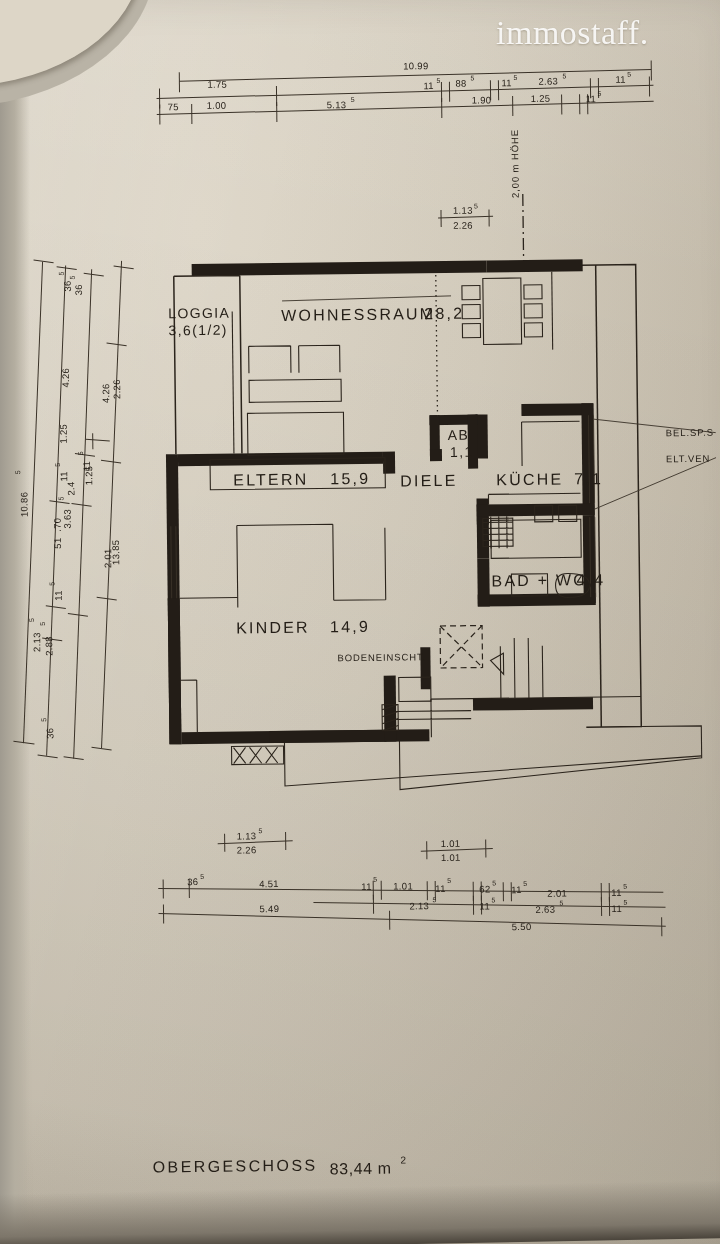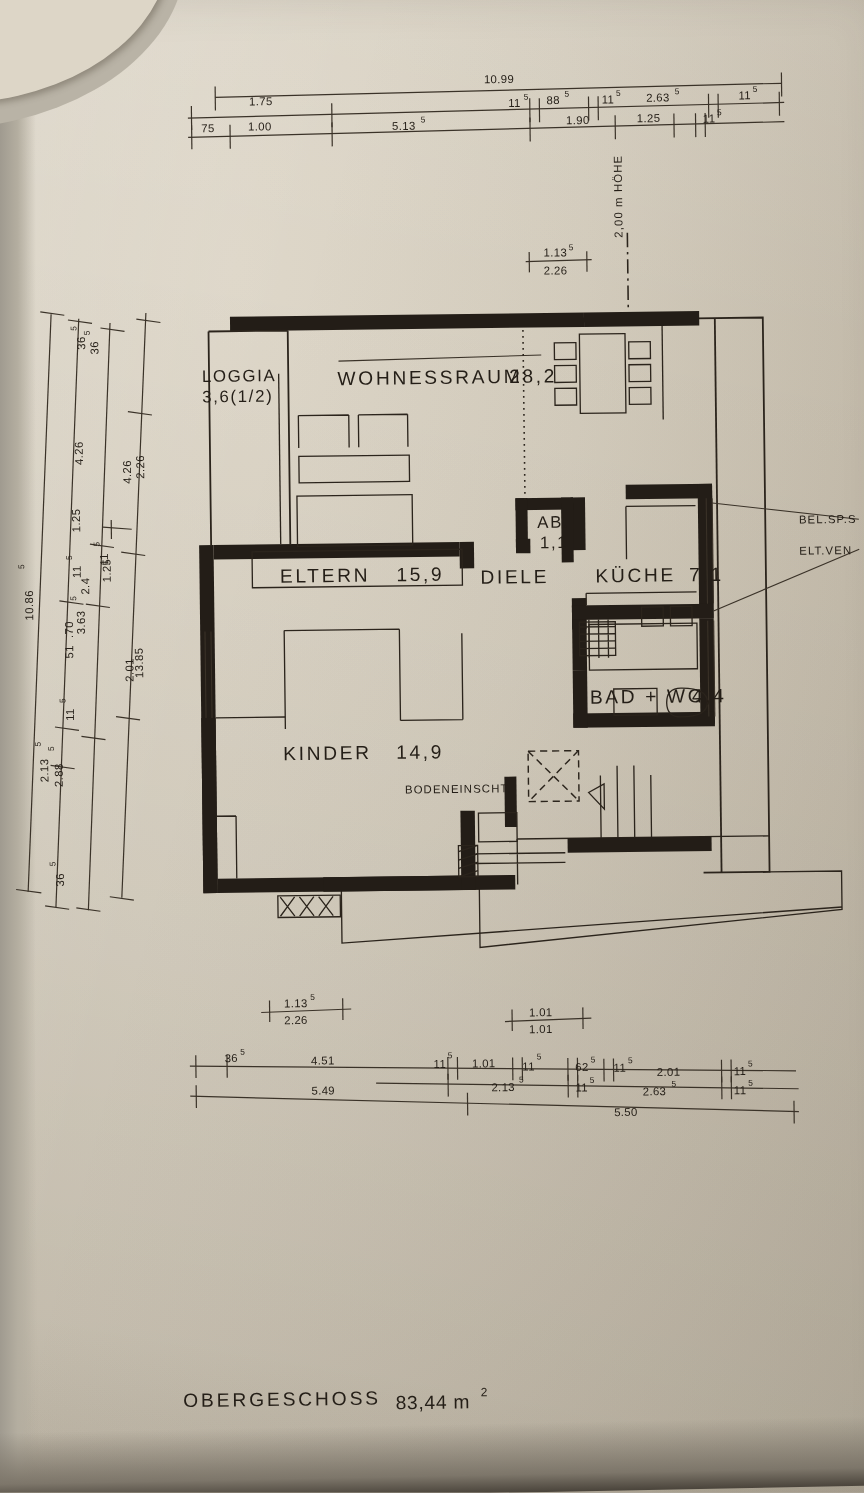--- a/index.html
+++ b/index.html
@@ -475,14 +475,15 @@
 
     <g>
       <text class="t" x="146" y="1170" font-size="16" letter-spacing="2.4">OBERGESCHOSS</text>
       <text class="t" x="323" y="1174" font-size="16" letter-spacing="0.6">83,44 m</text>
       <text class="t" x="394" y="1164" font-size="10">2</text>
     </g>
 
   </svg>
   </div>
 
+  <div id="wm">immostaff.</div>
 
 </div>
 
 </body></html>

